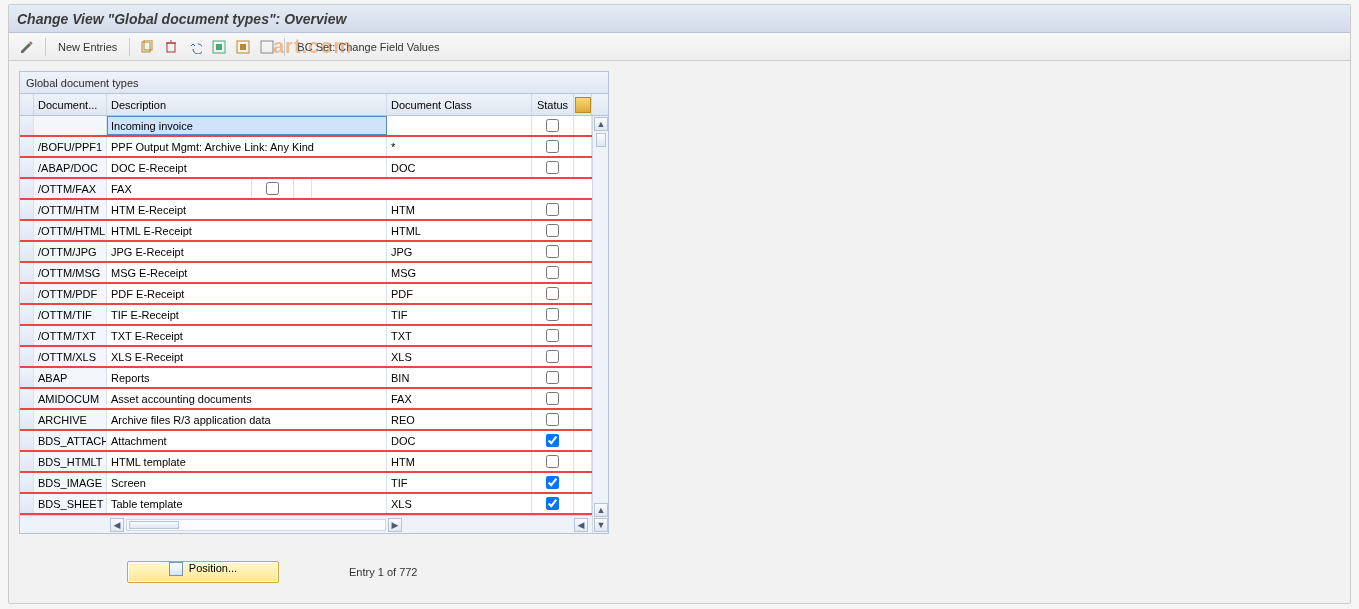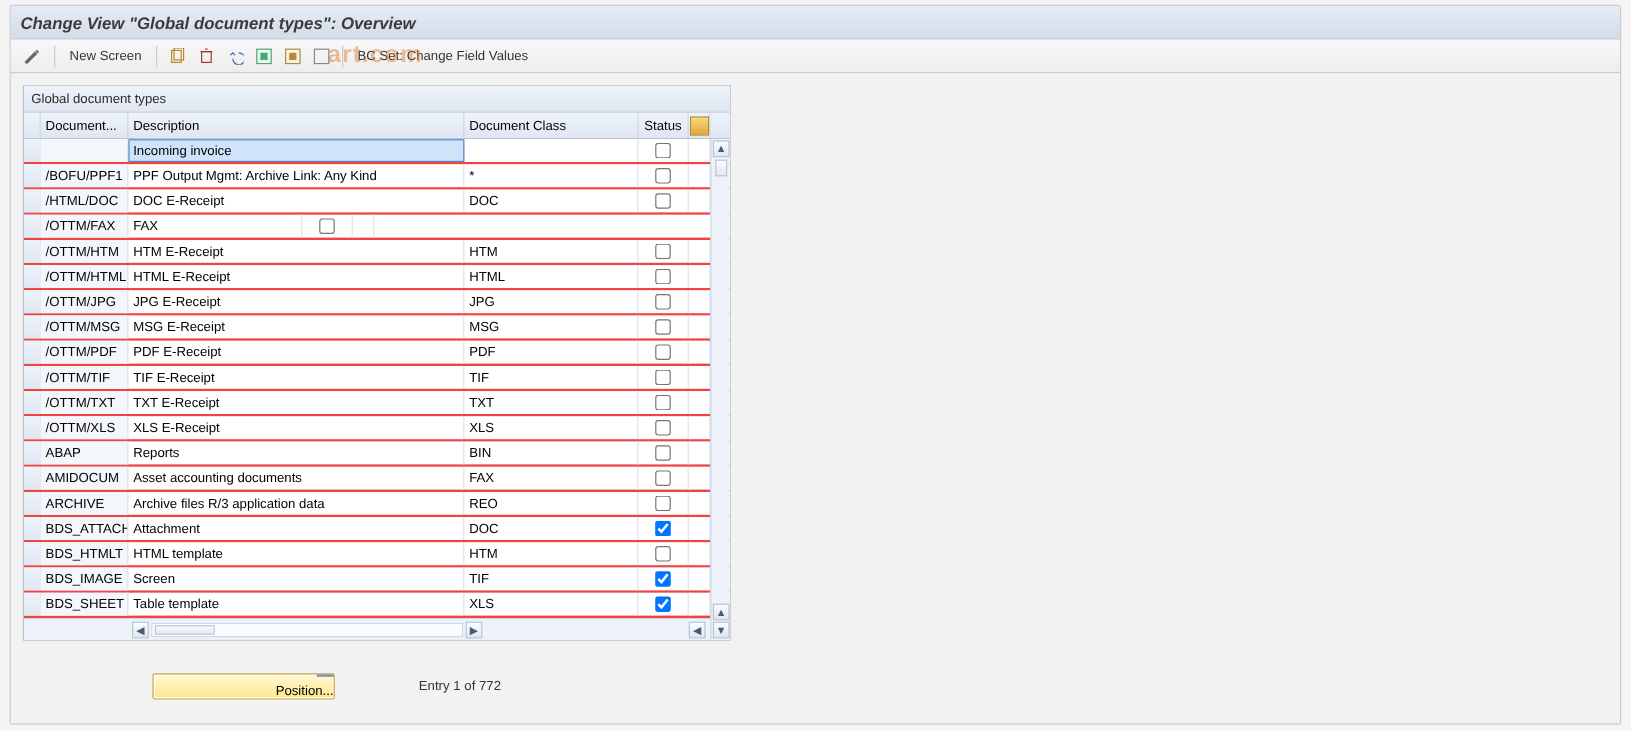--- a/index.html
+++ b/index.html
@@ -179,25 +179,24 @@
     .position-bar {
       position:absolute;
       left:118px; top:556px;
       display:flex; align-items:center; gap:70px;
     }
     .position-btn {
       width:152px; height:22px;
       background:linear-gradient(#fff8d6,#ffe78a);
       border:1px solid #c6a84a;
       border-radius:2px;
-      display:flex; align-items:flex-end; justify-content:center;
+      display:flex; align-items:flex-start; justify-content:center;
       gap:6px;
       cursor:pointer;
       box-shadow: 0 0 0 1px #fff inset;
-      flex-direction: column;
     }
     .position-btn .ic {
       width:14px; height:14px;
       background:linear-gradient(#fff,#d6e4f6);
       border:1px solid #7a93b8;
     }
     .entry-text { color:#333; }
 
     
     .cfg-corner {
@@ -217,21 +216,21 @@
 
   <div class="toolbar">
     <div class="tool-btn">
       <svg width="16" height="16" viewBox="0 0 16 16">
           <path d="M2 12l8-8 2 2-8 8H2v-2z" fill="#666"></path>
           <path d="M11 3l2 2" stroke="#a66" stroke-width="2"></path>
         </svg>
     </div>
     <div class="sep"></div>
     <div class="tool-btn text">
-      <span>New Screen</span>
+      <span>New Entries</span>
     </div>
     <div class="sep"></div>
     <div class="tool-btn">
       <svg width="14" height="14" viewBox="0 0 14 14">
           <rect x="2" y="2" width="8" height="10" fill="none" stroke="#b78a2a"></rect>
           <rect x="4" y="0" width="8" height="10" fill="none" stroke="#b78a2a"></rect>
         </svg>
     </div>
     <div class="tool-btn">
       <svg width="14" height="14" viewBox="0 0 14 14">
@@ -301,21 +300,21 @@
             <div class="col c-doc">/BOFU/PPF1</div>
             <div class="col c-desc">PPF Output Mgmt: Archive Link: Any Kind</div>
             <div class="col c-class">*</div>
             <div class="col c-stat">
               <input type="checkbox" class="chk" style="">
             </div>
             <div class="col c-cfg"></div>
           </div>
           <div class="grid-row">
             <div class="col c-sel"></div>
-            <div class="col c-doc">/HTML/DOC</div>
+            <div class="col c-doc">/ABAP/DOC</div>
             <div class="col c-desc">DOC E-Receipt</div>
             <div class="col c-class">DOC</div>
             <div class="col c-stat">
               <input type="checkbox" class="chk" style="">
             </div>
             <div class="col c-cfg"></div>
           </div>
           <div class="grid-row">
             <div class="col c-sel"></div>
             <div class="col c-doc">/OTTM/FAX</div>

